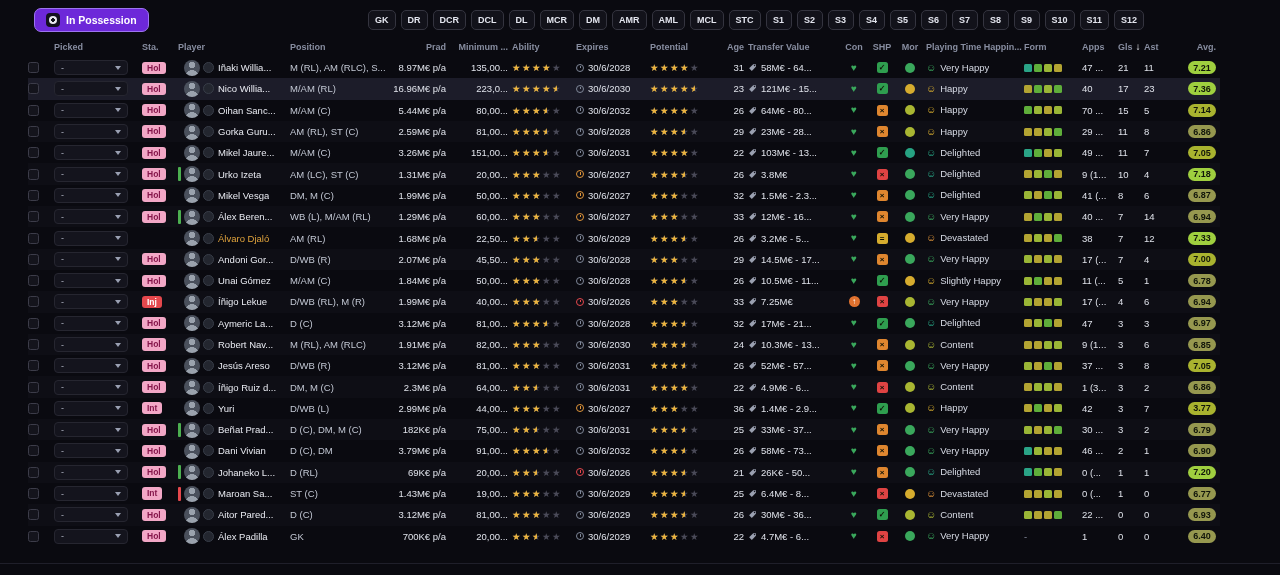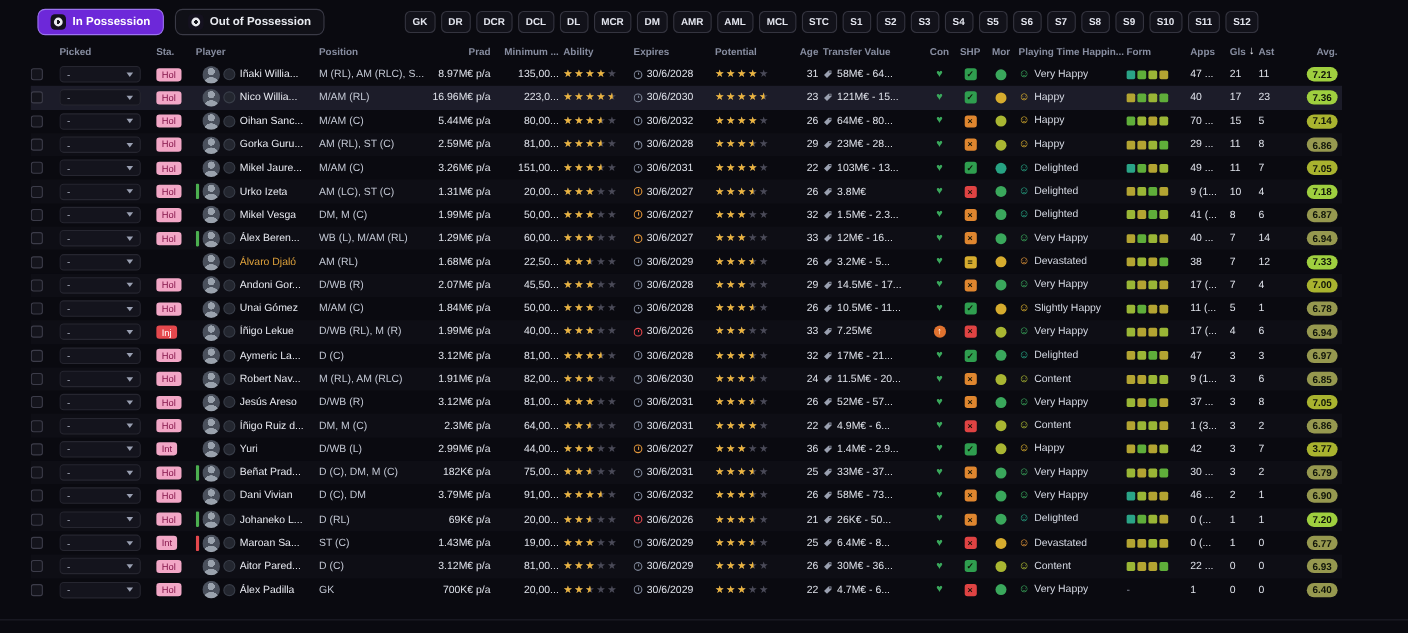--- a/index.html
+++ b/index.html
@@ -50,21 +50,21 @@
   .cell { padding-right:4px; white-space:nowrap; overflow:hidden; display:flex; align-items:center; height:100%; }
 
   .checkbox { width:11px; height:11px; border:1px solid #3c3c49; border-radius:2.5px; background:#14141c; display:inline-block; }
 
   .picked-box {
     width:74px; height:15px; display:flex; align-items:center; justify-content:space-between;
     padding:0 6px; background:#14141d; border:1px solid #262630; border-radius:4px; color:#aeb3c2; font-size:9px;
   }
   .chev { width:0; height:0; border-left:3px solid transparent; border-right:3px solid transparent; border-top:4px solid #9aa0b2; }
 
-  .badge { font-size:8.5px; font-weight:normal; padding:1px 5px; border-radius:3px; line-height:1.2; }
+  .badge { font-size:8.5px; font-weight:bold; padding:1px 5px; border-radius:3px; line-height:1.2; }
   .badge.hol, .badge.int { background:#f2a7c6; color:#85164b; }
   .badge.inj { background:#e5484d; color:#fff; }
 
   .strip { width:3px; height:14px; border-radius:1px; margin-right:3px; flex:none; }
   .avatar { width:16px; height:16px; border-radius:50%; flex:none; margin-right:3px;
     background:radial-gradient(circle at 50% 32%, #9aa2ad 0 3.2px, rgba(0,0,0,0) 3.4px),
                radial-gradient(circle at 50% 108%, #9aa2ad 0 7px, rgba(0,0,0,0) 7.3px), #4a505c; }
   .mini { width:11px; height:11px; border-radius:50%; background:#23262f; border:1px solid #383d48; flex:none; margin-right:4px; }
   .pname { overflow:hidden; text-overflow:ellipsis; color:#e8eaf1; }
 
@@ -96,26 +96,20 @@
 </style>
 </head>
 <body>
 
 <div class="toolbar">
   <button class="toggle-btn active">
     <span class="btn-icon">
         <span class="ball"></span>
       </span>
     <span>In Possession</span>
-  </button>
-  <button class="toggle-btn inactive">
-    <span class="btn-icon">
-        <span class="ball"></span>
-      </span>
-    <span>Out of Possession</span>
   </button>
 </div>
 <div class="filters" id="filters">
     <button class="filter-btn">GK</button>
     <button class="filter-btn">DR</button>
     <button class="filter-btn">DCR</button>
     <button class="filter-btn">DCL</button>
     <button class="filter-btn">DL</button>
     <button class="filter-btn">MCR</button>
     <button class="filter-btn">DM</button>
@@ -1624,21 +1618,21 @@
             <span class="stb">★</span>
             <span class="stf" style="width:0%">★</span>
           </span>
         </div>
     <div class="cell c-right">24</div>
     <div class="cell">
           <svg class="tag" width="9" height="9" viewBox="0 0 16 16">
             <path d="M2 9.2 9.2 2H14v4.8L6.8 14 2 9.2z" fill="#9aa0b0"></path>
             <circle cx="11.6" cy="4.4" r="1.3" fill="#15151d"></circle>
           </svg>
-          <span>11.5M€ - 20...</span>
+          <span>10.3M€ - 13...</span>
         </div>
     <div class="cell c-center">
           <span class="heart" style="color:#3aa85c">♥</span>
         </div>
     <div class="cell c-center">
           <span class="shp" style="background:#df862f">×</span>
         </div>
     <div class="cell c-center">
           <span class="mor" style="background:#a9b632"></span>
         </div>

